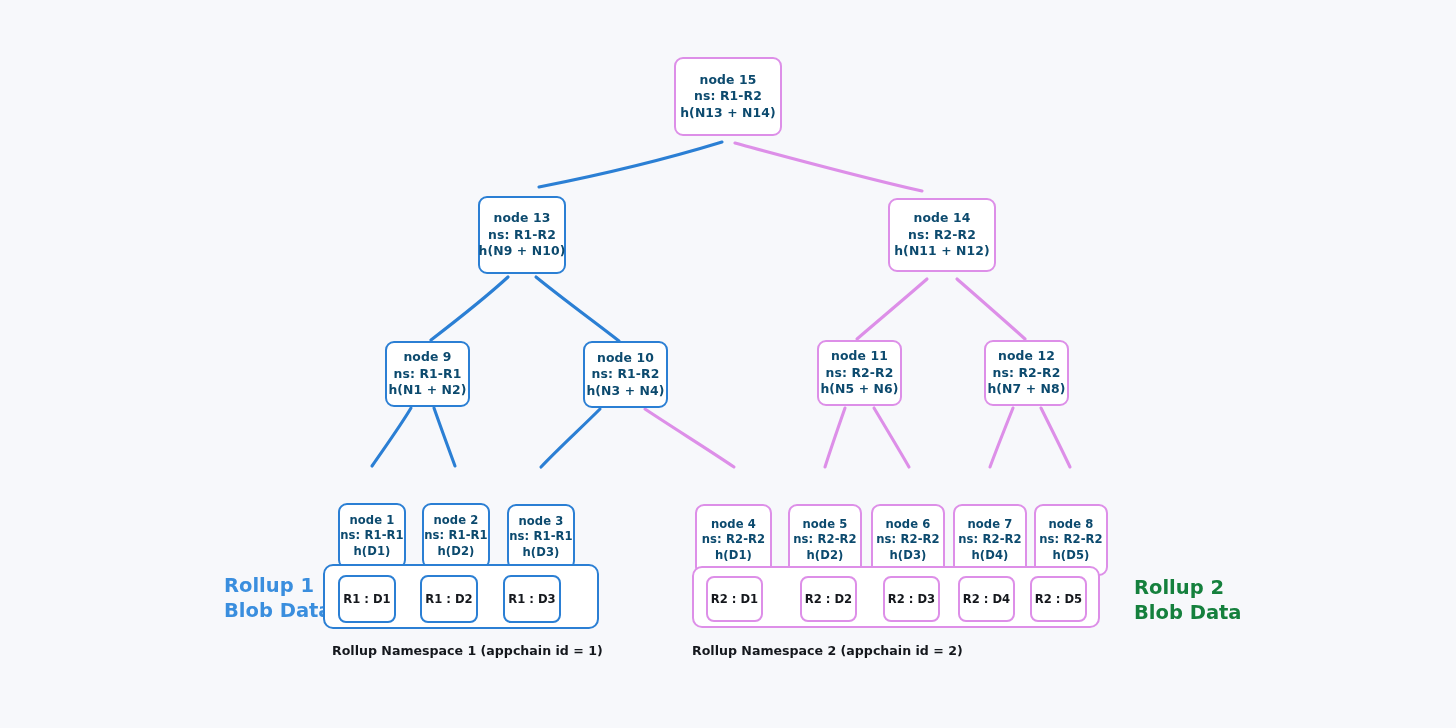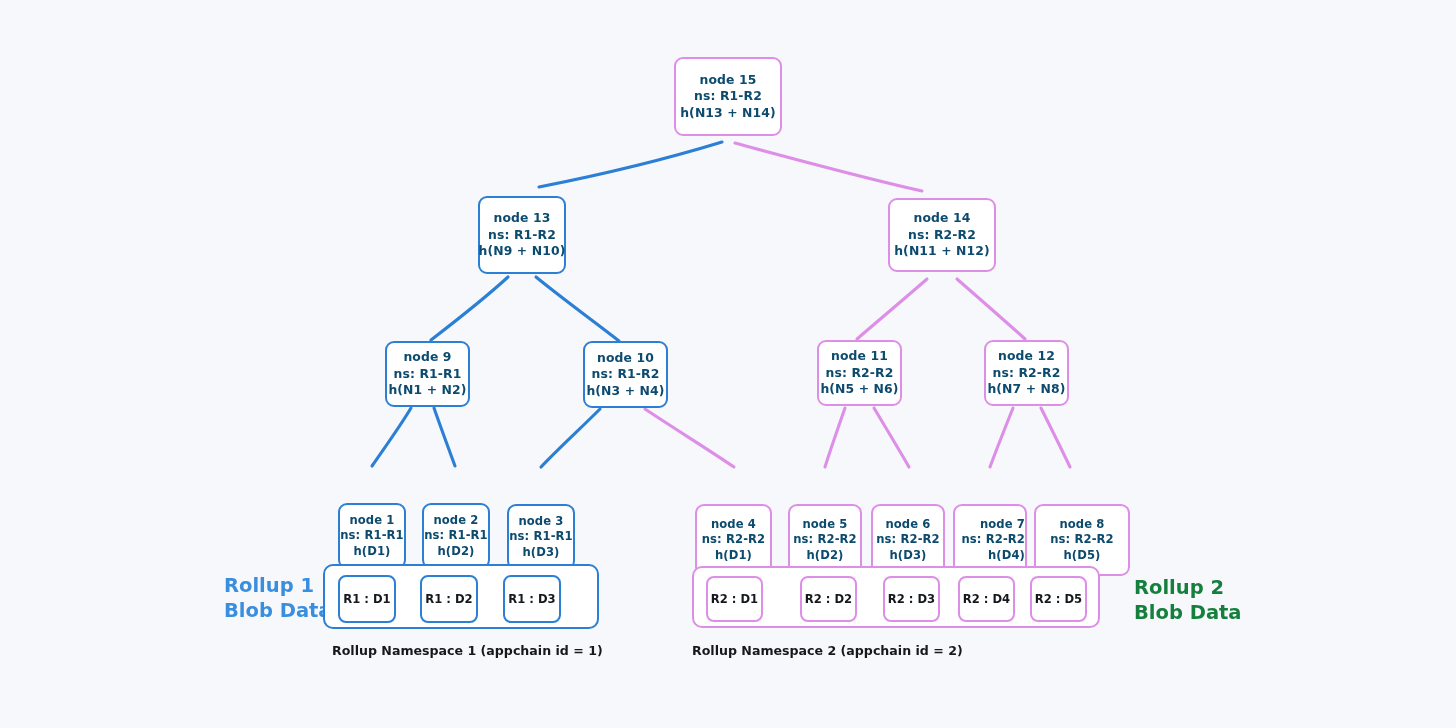--- a/index.html
+++ b/index.html
@@ -201,27 +201,27 @@
     <span class="ln">ns: R2-R2</span>
     <span class="ln">h(D2)</span>
   </div>
 
   <div class="node leaf-node pink" style="left:871px; top:467px; width:74px; height:72px;">
     <span class="ln">node 6</span>
     <span class="ln">ns: R2-R2</span>
     <span class="ln">h(D3)</span>
   </div>
 
-  <div class="node leaf-node pink" style="left:953px; top:467px; width:74px; height:72px;align-items:flex-end;">
+  <div class="node leaf-node pink" style="left:953px; top:467px; width:74px; height:72px;">
     <span class="ln">node 7</span>
     <span class="ln">ns: R2-R2</span>
     <span class="ln">h(D4)</span>
   </div>
 
-  <div class="node leaf-node pink" style="left:1034px; top:467px; width:96px; height:72px;">
+  <div class="node leaf-node pink" style="left:1034px; top:467px; width:74px; height:72px;">
     <span class="ln">node 8</span>
     <span class="ln">ns: R2-R2</span>
     <span class="ln">h(D5)</span>
   </div>
 
   <div class="side-label blue" style="left:224px; top:574px;">
     <div>Rollup 1</div>
     <div>Blob Data</div>
   </div>
 

